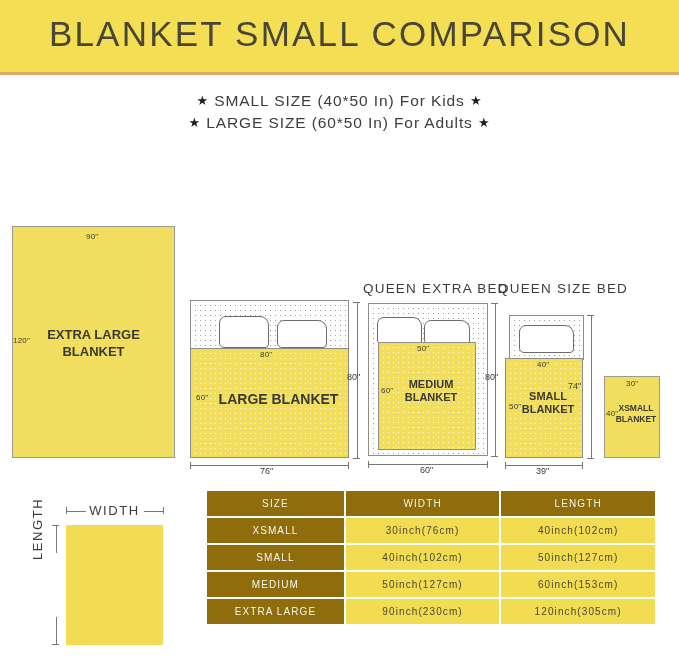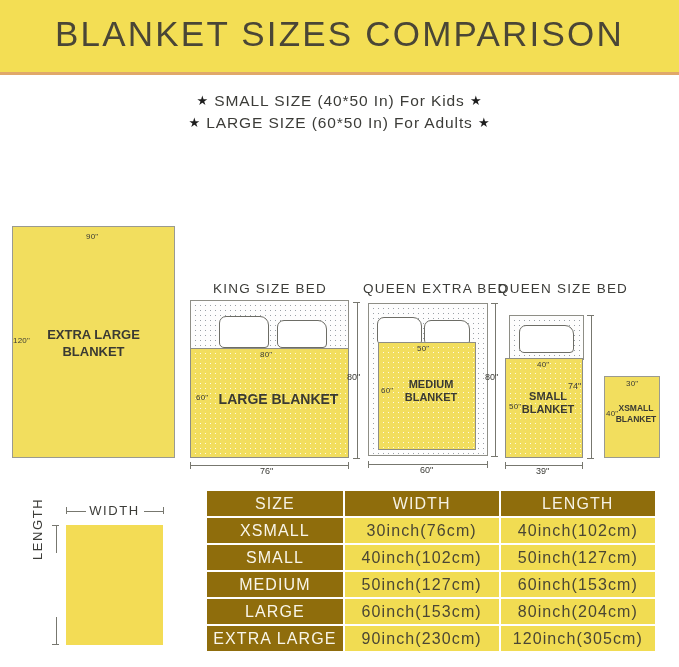--- a/index.html
+++ b/index.html
@@ -104,40 +104,40 @@
     white-space:nowrap;
   }
 
   
   #size-table{
     position:absolute;left:205px;top:489px;width:452px;
     border-collapse:separate;border-spacing:2px 2px;
   }
   #size-table th,#size-table td{
     height:25px;padding:0;text-align:center;vertical-align:middle;
-    font-size:16px;letter-spacing:1.1px;
+    font-size:10px;letter-spacing:1.1px;
   }
   #size-table th{
     background:#8f6d0c;color:#f6f2e4;font-weight:400;
   }
   td.size-cell{
     background:#8f6d0c;color:#f9f6ea;font-weight:400;
     width:140px;
   }
   td.val-cell{
     background:#f1dc52;color:#4a4634;font-weight:400;
     width:156px;font-size:14px;letter-spacing:.4px;
   }
 </style>
 </head>
 <body>
 
 <div id="header-banner"></div>
 <div id="header-rule"></div>
-<div id="page-title">BLANKET SIZES COMPARISON</div>
+<div id="page-title">BLANKET SMALL COMPARISON</div>
 
 <div id="bullet-list">
   <div class="bullet-row">
     <span class="star">★</span>
     <span>SMALL SIZE (40*50 In) For Kids</span>
     <span class="star">★</span>
   </div>
   <div class="bullet-row">
     <span class="star">★</span>
     <span>LARGE SIZE (60*50 In) For Adults</span>
@@ -148,21 +148,20 @@
 <div id="diagram">
 
   <div class="blanket-solid" style="left:12px;top:226px;width:163px;height:232px;"></div>
   <div class="dim-small" style="left:86px;top:232px;">90"</div>
   <div class="dim-small" style="left:13px;top:336px;">120"</div>
   <div class="blk-name xl" style="left:12px;top:326px;width:163px;">
     <span>EXTRA LARGE</span><br>
     <span>BLANKET</span>
   </div>
 
-  <div class="bed-label" style="left:190px;top:281px;width:160px;">KING SIZE BED</div>
   <div class="bed-box" style="left:190px;top:300px;width:159px;height:62px;"></div>
   <div class="pillow" style="left:219px;top:316px;width:50px;height:32px;"></div>
   <div class="pillow" style="left:277px;top:320px;width:50px;height:28px;"></div>
   <div class="blanket-dots" style="left:190px;top:348px;width:159px;height:110px;"></div>
   <div class="dim-small" style="left:260px;top:350px;">80"</div>
   <div class="dim-small" style="left:196px;top:393px;">60"</div>
   <div class="blk-name" style="left:206px;top:392px;width:145px;">
     <span>LARGE BLANKET</span>
   </div>
   <div class="vline" style="left:357px;top:302px;height:156px;"></div>
@@ -252,23 +251,18 @@
       <td class="size-cell">SMALL</td>
       <td class="val-cell">40inch(102cm)</td>
       <td class="val-cell">50inch(127cm)</td>
     </tr>
     <tr>
       <td class="size-cell">MEDIUM</td>
       <td class="val-cell">50inch(127cm)</td>
       <td class="val-cell">60inch(153cm)</td>
     </tr>
     <tr>
-      <td class="size-cell">LARGE</td>
-      <td class="val-cell">60inch(153cm)</td>
-      <td class="val-cell">80inch(204cm)</td>
-    </tr>
-    <tr>
       <td class="size-cell">EXTRA LARGE</td>
       <td class="val-cell">90inch(230cm)</td>
       <td class="val-cell">120inch(305cm)</td>
     </tr>
   </tbody>
 </table>
 
 </body></html>

